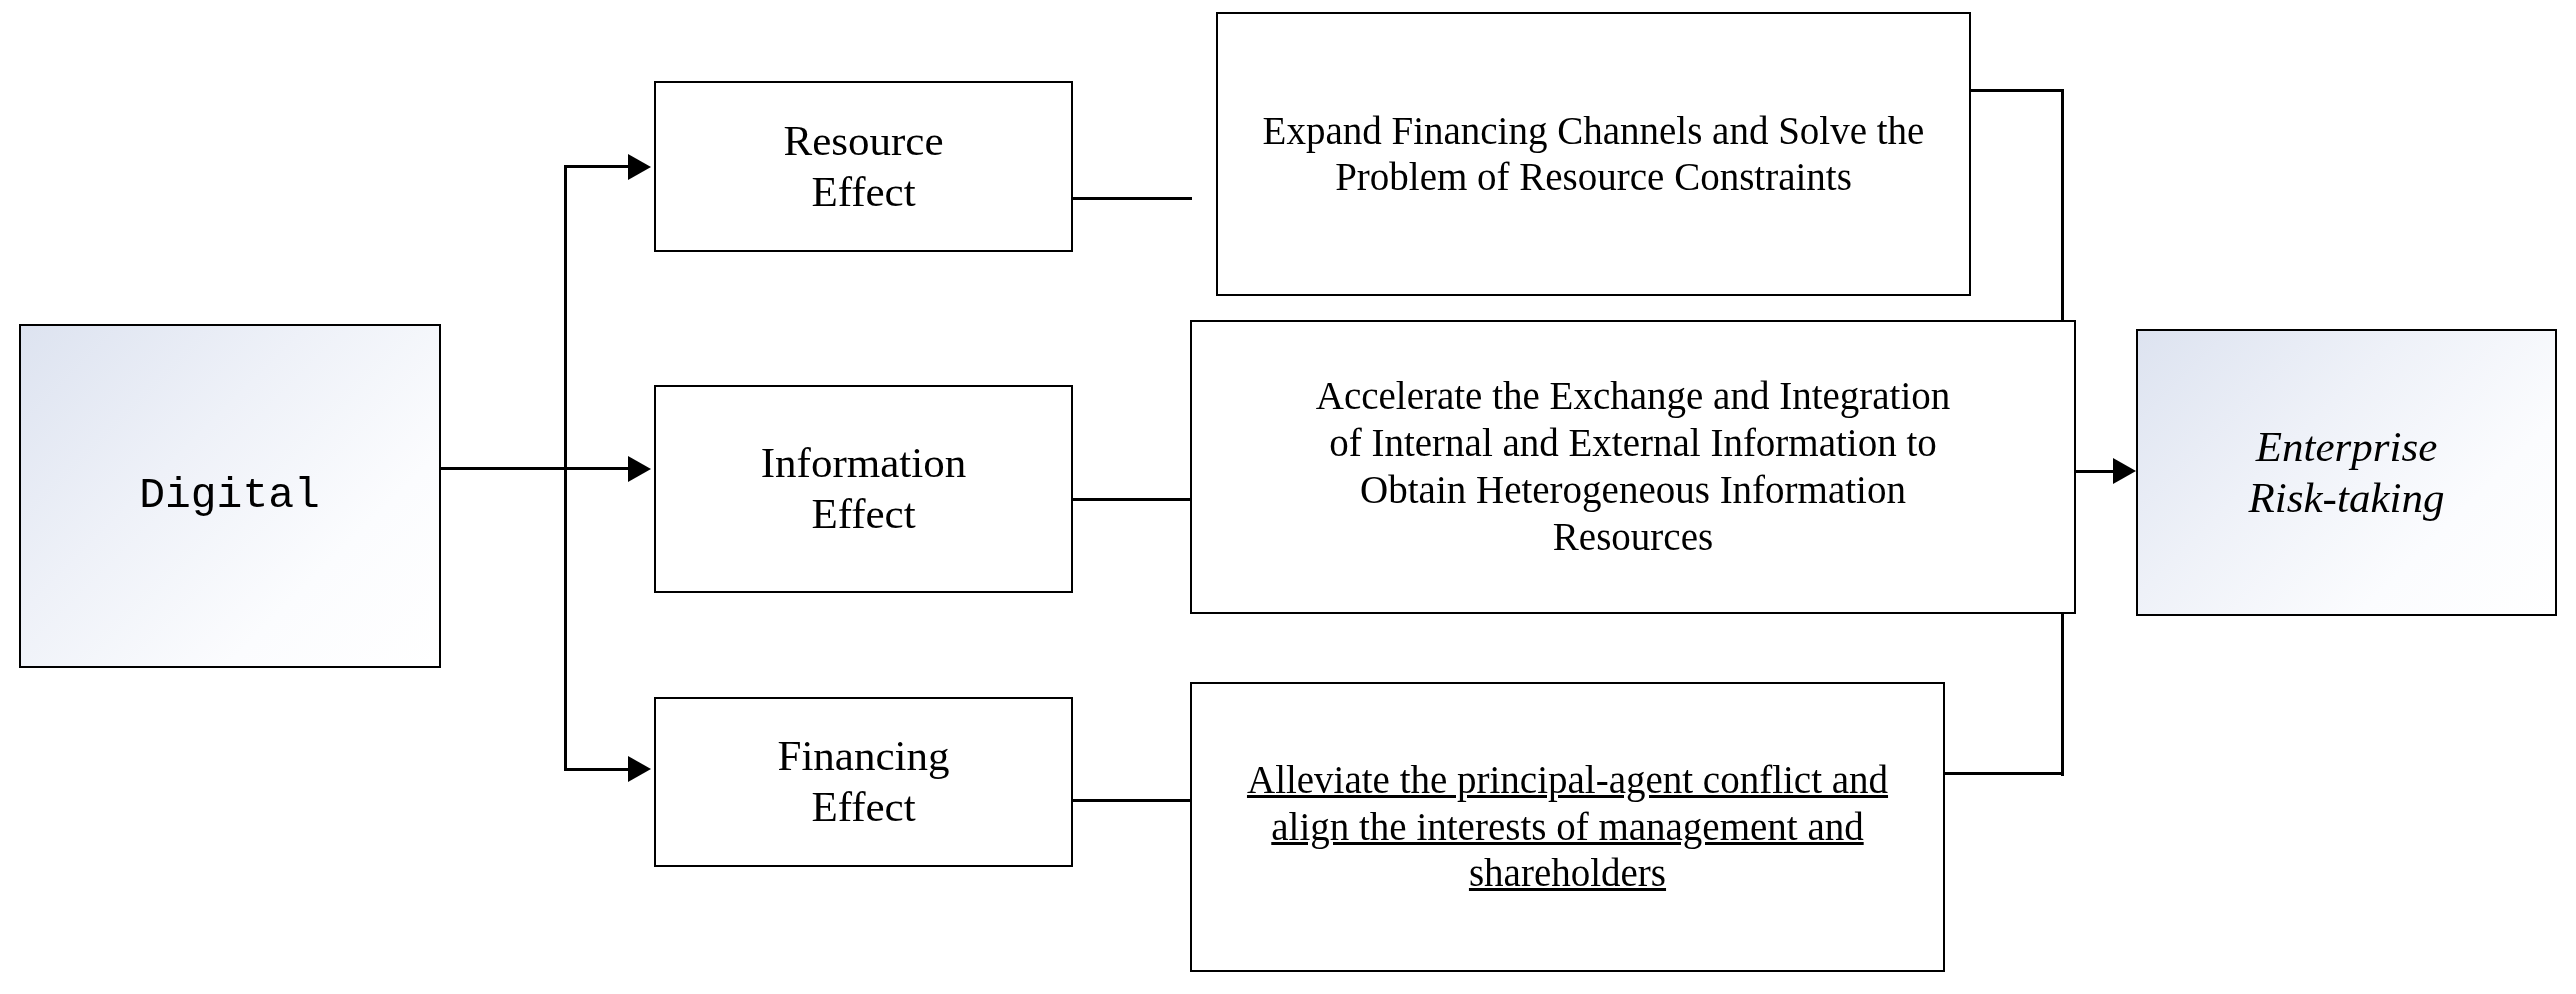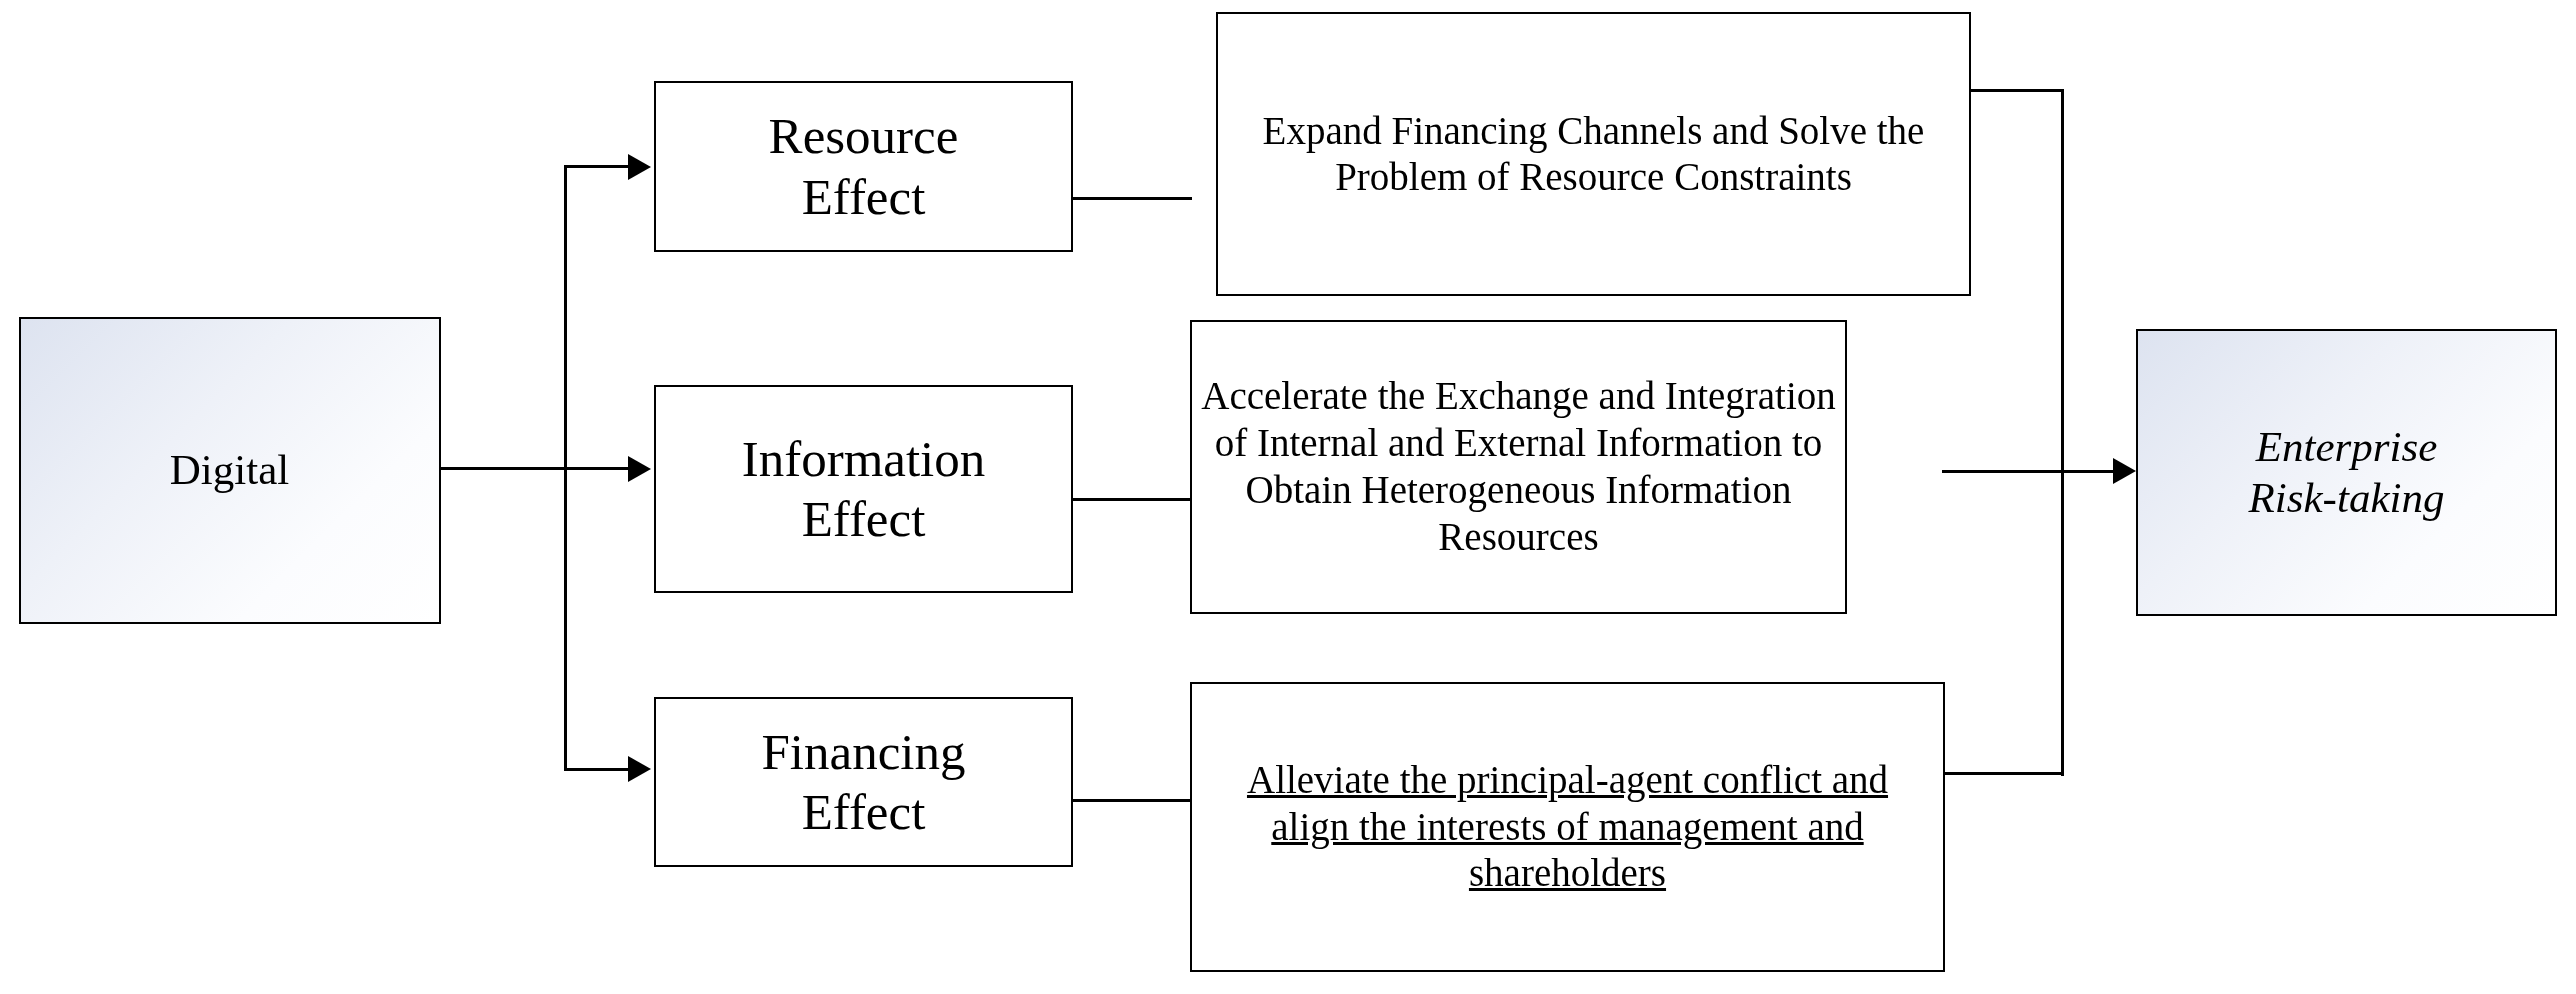--- a/index.html
+++ b/index.html
@@ -33,21 +33,21 @@
     box-sizing: border-box;
   }
   
   .node.endpoint {
     background: linear-gradient(135deg, #dde3f0 0%, #eef1f8 38%, #fbfcfe 72%, #ffffff 100%);
     font-size: 43px;
   }
   
   .node.mediator {
     background: #ffffff;
-    font-size: 51px;
+    font-size: 43px;
   }
   
   .node.descr {
     background: #ffffff;
     font-size: 39px;
     line-height: 1.20;
   }
 
   
   .hline {
@@ -93,41 +93,41 @@
 
   <div class="hline" style="left:1942px; top:89px; width:122px;"></div>
   <div class="hline" style="left:1942px; top:470px; width:122px;"></div>
   <div class="hline" style="left:1942px; top:772px; width:122px;"></div>
 
   <div class="vline" style="left:2061px; top:89px; height:687px;"></div>
 
   <div class="hline" style="left:2061px; top:470px; width:56px;"></div>
   <div class="arrowhead" style="left:2113px; top:458px;"></div>
 
-  <div class="node endpoint" style="left:18.5px; top:317px; width:422px; height:307px;">
+  <div class="node endpoint" style="left:18.5px; top:324px; width:422px; height:344px;font-family:Liberation Mono, monospace;">
     <span class="label"><span>Digital</span><br></span>
   </div>
 
   <div class="node mediator" style="left:654px; top:81px; width:419px; height:171px;">
     <span class="label"><span>Resource</span><br><span>Effect</span></span>
   </div>
 
   <div class="node mediator" style="left:654px; top:385px; width:419px; height:208px;">
     <span class="label"><span>Information</span><br><span>Effect</span></span>
   </div>
 
   <div class="node mediator" style="left:654px; top:697px; width:419px; height:170px;">
     <span class="label"><span>Financing</span><br><span>Effect</span></span>
   </div>
 
   <div class="node descr" style="left:1190px; top:12.4px; width:755px; height:284px;margin-left:26px;">
     <span class="label" style="max-width:699px;">Expand Financing Channels and Solve the Problem of Resource Constraints</span>
   </div>
 
-  <div class="node descr" style="left:1190px; top:320px; width:657px; height:294px;">
+  <div class="node descr" style="left:1190px; top:320px; width:886px; height:294px;">
     <span class="label" style="max-width:680px;">Accelerate the Exchange and Integration of Internal and External Information to Obtain Heterogeneous Information Resources</span>
   </div>
 
   <div class="node descr" style="left:1190px; top:682px; width:755px; height:290px;text-decoration:underline;">
     <span class="label" style="max-width:699px;">Alleviate the principal-agent conflict and align the interests of management and shareholders</span>
   </div>
 
   <div class="node endpoint" style="left:2136px; top:329px; width:421px; height:287px;font-style:italic;">
     <span class="label"><span>Enterprise</span><br><span>Risk-taking</span></span>
   </div>

